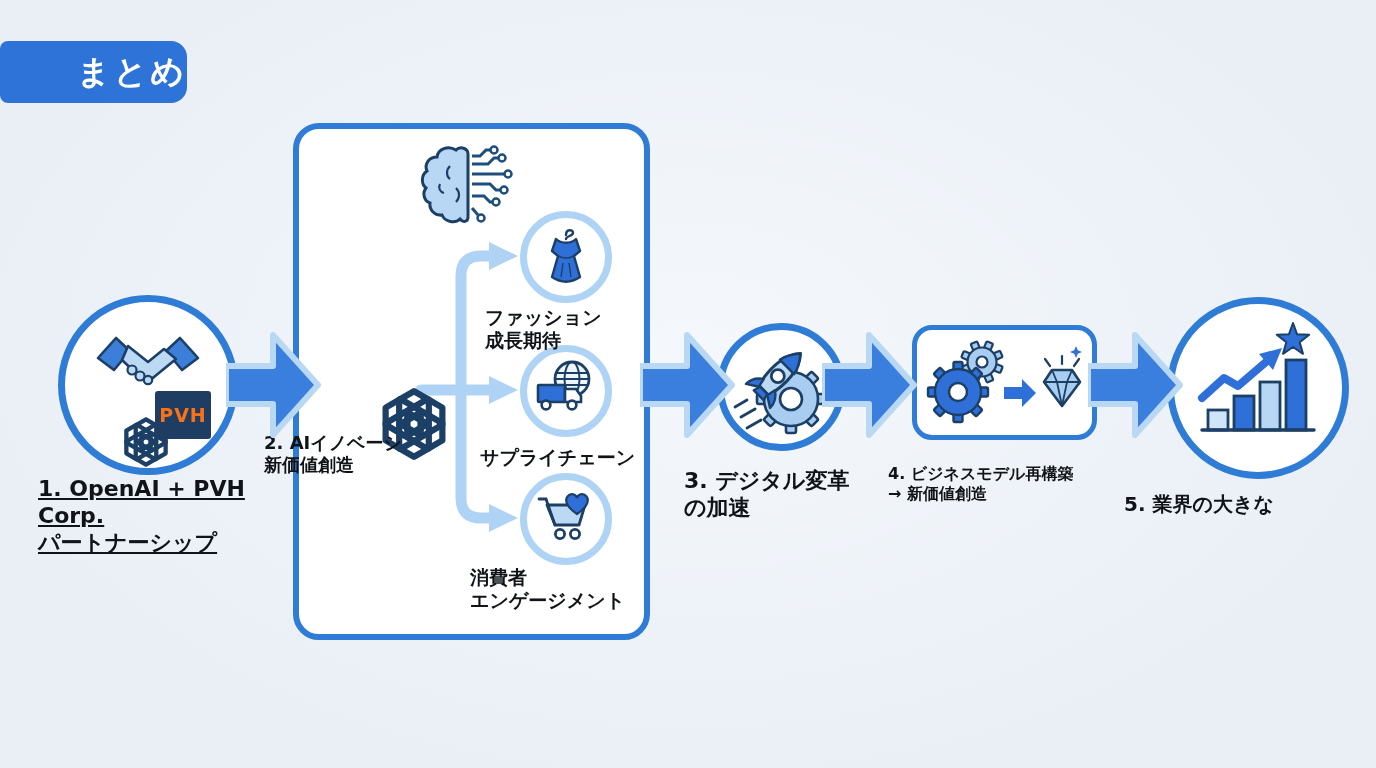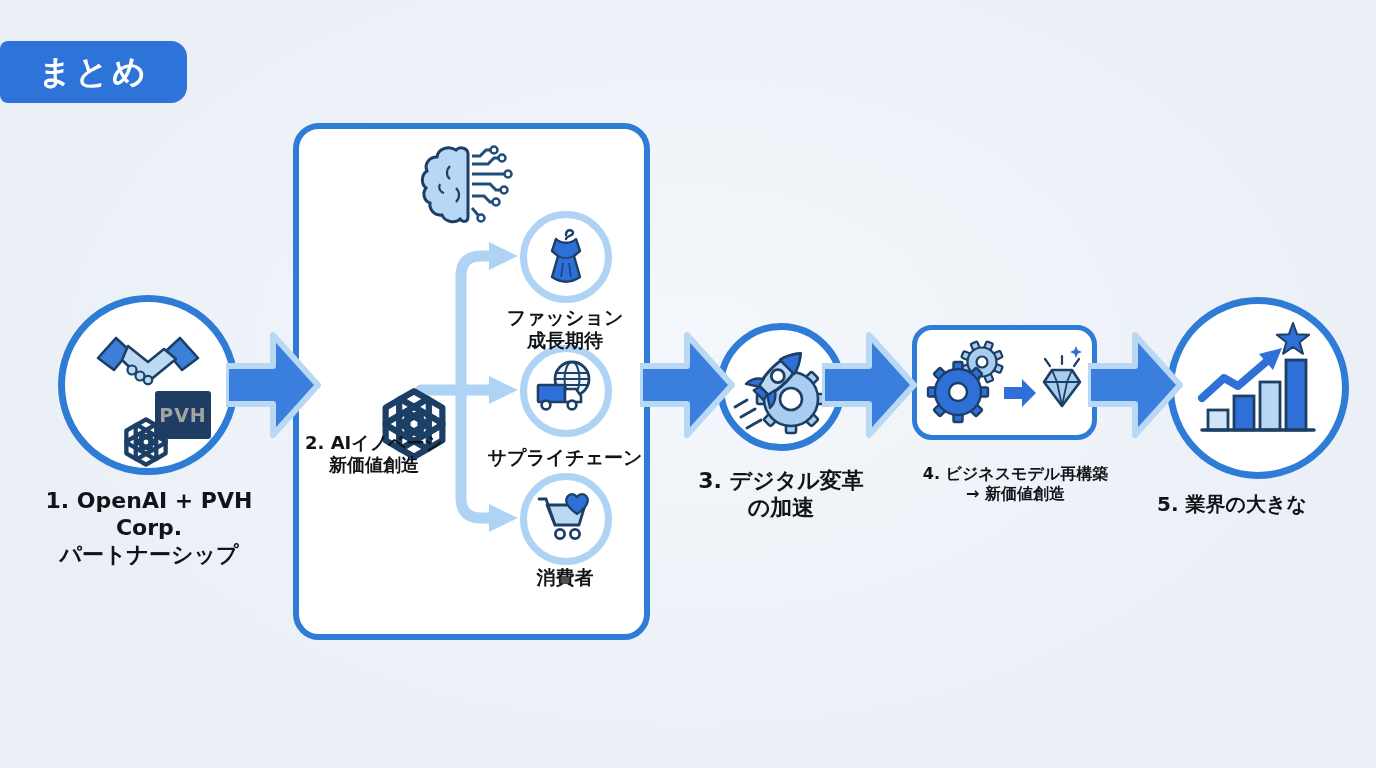--- a/index.html
+++ b/index.html
@@ -2,33 +2,33 @@
 <html><head>
 <meta charset="utf-8">
 <style>
   html,body{margin:0;padding:0;}
   #canvas{
     position:relative; width:1376px; height:768px; overflow:hidden;
     background:radial-gradient(ellipse at 50% 45%, #f4f8fc 0%, #eaeff6 75%);
     font-family:"DejaVu Sans","Liberation Sans",sans-serif;
   }
   .abs{position:absolute;}
-  .lbl{position:absolute; font-weight:700; color:#101418; text-align:center; line-height:1.22;}
+  .lbl{position:absolute; font-weight:700; color:#101418; text-align:left; line-height:1.22;}
   .lbl span{display:block;}
   .circle{position:absolute; border-radius:50%; background:#fff; border:7px solid #2e7cd6; box-sizing:content-box;}
   .subcircle{position:absolute; border-radius:50%; background:#fff; border:7px solid #aed3f4; box-sizing:content-box;}
   .rbox{position:absolute; background:#fff; border:6px solid #2e7cd6; box-sizing:content-box;}
   #badge{
     position:absolute; left:0; top:41px; width:187px; height:62px;
     background:#2e74d8; border-radius:8px 16px 16px 8px;
-    display:flex; align-items:center; justify-content:center;
+    display:flex; align-items:center; justify-content:flex-end;
     color:#fff; font-weight:700; font-size:33px; letter-spacing:3px;
   }
   #pvh-logo{
-    position:absolute; background:#1f3d63; color:#a3a3a3; font-weight:700;
+    position:absolute; background:#1f3d63; color:#f97316; font-weight:700;
     display:flex; align-items:center; justify-content:center;
     font-size:19px; letter-spacing:1px; border-radius:3px;
   }
   svg{position:absolute; overflow:visible;}
   .arrow{z-index:5;}
   .shape{z-index:1;}
   .icon{z-index:3;}
   .lbl{z-index:4;}
 </style>
 </head>
@@ -72,21 +72,21 @@
   </svg>
 
   <svg class="icon" style="left:92px; top:388px;" width="54" height="54" viewBox="-50 -50 100 100">
       <use href="#openai-sym"></use>
     </svg>
 
   <div id="pvh-logo" class="icon" style="left:155px; top:391px; width:56px; height:48px;">
     <span>PVH</span>
   </div>
 
-  <div class="lbl" style="left:38px; top:488px; width:222px; font-size:22px;">
+  <div class="lbl" style="left:38px; top:476px; width:222px; font-size:22px;text-decoration:underline;">
     <span>1. OpenAI + PVH Corp.</span>
     <span>パートナーシップ</span>
   </div>
 
   <svg class="arrow" style="left:226px; top:332px;" width="95" height="106" viewBox="0 0 95 106">
       <use href="#block-arrow"></use>
     </svg>
 
   <div class="rbox shape" style="left:293px; top:123px; width:345px; height:505px; border-radius:26px;"></div>
 
@@ -165,20 +165,21 @@
   <div class="subcircle shape" style="left:520px; top:473px; width:78px; height:78px; z-index:2;"></div>
   <svg class="icon" style="left:535px; top:487px;" width="60" height="58" viewBox="0 0 60 58">
     <path d="M12 18 H50 L44 38 H20 Z" fill="#bcd9f4" stroke="#1c3f66" stroke-width="2.8" stroke-linejoin="round"></path>
     <path d="M4 12 H11 L20 38" fill="none" stroke="#1c3f66" stroke-width="2.8" stroke-linecap="round"></path>
     <circle cx="25" cy="47" r="4.6" fill="#fff" stroke="#1c3f66" stroke-width="2.8"></circle>
     <circle cx="40" cy="47" r="4.6" fill="#fff" stroke="#1c3f66" stroke-width="2.8"></circle>
     <path d="M42 27 C33 21 29 14 32.5 9.5 C35.5 5.5 41 7 42 11 C43 7 48.5 5.5 51.5 9.5 C55 14 51 21 42 27 Z" fill="#2e6fd8" stroke="#1c3f66" stroke-width="2.2"></path>
   </svg>
   <div class="lbl" style="left:470px; top:566px; width:190px; font-size:19px;">
     <span>消費者</span>
+    <span>エンゲージメント</span>
   </div>
 
   <svg class="arrow" style="left:640px; top:332px;" width="95" height="106" viewBox="0 0 95 106">
       <use href="#block-arrow"></use>
     </svg>
 
   <div class="circle shape" style="left:717px; top:323px; width:114px; height:114px; z-index:2;"></div>
   <svg class="icon" style="left:729px; top:333px;" width="104" height="104" viewBox="0 0 104 104">
     <g transform="translate(62,66)">
       <g fill="#a9cdf0" stroke="#1c3f66" stroke-width="2.6">

